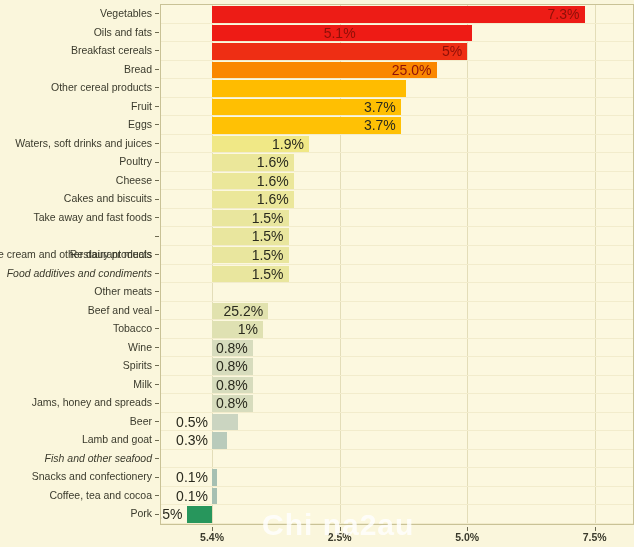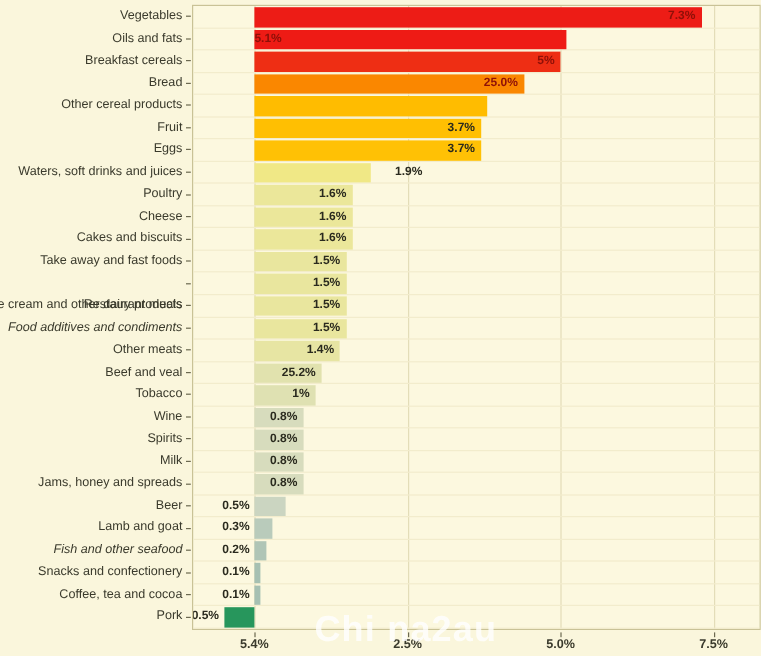--- a/index.html
+++ b/index.html
@@ -81,22 +81,22 @@
     top: 1px;
     height: 16.6px;
     box-sizing: border-box;
   }
 
   .bar-value {
     position: absolute;
     top: 1px;
     height: 16.6px;
     line-height: 16.6px;
-    font-size: 10px;
-    font-weight: bold;
+    font-size: 14px;
+    font-weight: normal;
     color: #2a2a1e;
     white-space: nowrap;
   }
   .bar-value.inside-dark { color: #8E1008; }
 
   
   .ylabel {
     position: absolute;
     right: 482px;
     text-align: right;
@@ -168,21 +168,21 @@
       <div class="gridline-v" style="left: 306.162px;"></div>
       <div class="gridline-v" style="left: 433.73px;"></div>
       <div class="rowline" style="top: 17.5357px;"></div>
       <div class="row" style="top: 0px; height: 18.5357px;">
         <div class="bar" style="left: 51.027px; width: 372.497px; height: 16.5357px; background: rgb(237, 28, 22);"></div>
         <div class="bar-value inside-dark" style="height: 16.5357px; line-height: 16.5357px; left: 51.027px; width: 367.497px; text-align: right;">7.3%</div>
       </div>
       <div class="rowline" style="top: 36.0714px;"></div>
       <div class="row" style="top: 18.5357px; height: 18.5357px;">
         <div class="bar" style="left: 51.027px; width: 260.238px; height: 16.5357px; background: rgb(238, 27, 21);"></div>
-        <div class="bar-value inside-dark" style="height: 16.5357px; line-height: 16.5357px; left: 51.027px; width: 255.238px; text-align: left;">5.1%</div>
+        <div class="bar-value inside-dark" style="height: 16.5357px; line-height: 16.5357px; left: 51.027px; width: 255.238px; text-align: center;">5.1%</div>
       </div>
       <div class="rowline" style="top: 54.6071px;"></div>
       <div class="row" style="top: 37.0714px; height: 18.5357px;">
         <div class="bar" style="left: 51.027px; width: 255.135px; height: 16.5357px; background: rgb(238, 46, 20);"></div>
         <div class="bar-value inside-dark" style="height: 16.5357px; line-height: 16.5357px; left: 51.027px; width: 250.135px; text-align: right;">5%</div>
       </div>
       <div class="rowline" style="top: 73.1429px;"></div>
       <div class="row" style="top: 55.6071px; height: 18.5357px;">
         <div class="bar" style="left: 51.027px; width: 224.519px; height: 16.5357px; background: rgb(250, 135, 0);"></div>
         <div class="bar-value inside-dark" style="height: 16.5357px; line-height: 16.5357px; left: 51.027px; width: 219.519px; text-align: right;">25.0%</div>
@@ -197,21 +197,21 @@
         <div class="bar-value" style="height: 16.5357px; line-height: 16.5357px; left: 51.027px; width: 183.8px; text-align: right;">3.7%</div>
       </div>
       <div class="rowline" style="top: 128.75px;"></div>
       <div class="row" style="top: 111.214px; height: 18.5357px;">
         <div class="bar" style="left: 51.027px; width: 188.8px; height: 16.5357px; background: rgb(255, 193, 5);"></div>
         <div class="bar-value" style="height: 16.5357px; line-height: 16.5357px; left: 51.027px; width: 183.8px; text-align: right;">3.7%</div>
       </div>
       <div class="rowline" style="top: 147.286px;"></div>
       <div class="row" style="top: 129.75px; height: 18.5357px;">
         <div class="bar" style="left: 51.027px; width: 96.9514px; height: 16.5357px; background: rgb(240, 232, 134);"></div>
-        <div class="bar-value" style="height: 16.5357px; line-height: 16.5357px; left: 51.027px; width: 91.9514px; text-align: right; padding-left: 48px;">1.9%</div>
+        <div class="bar-value" style="height: 16.5357px; line-height: 16.5357px; left: 51.027px; width: 91.9514px; text-align: right;">1.9%</div>
       </div>
       <div class="rowline" style="top: 165.821px;"></div>
       <div class="row" style="top: 148.286px; height: 18.5357px;">
         <div class="bar" style="left: 51.027px; width: 81.6432px; height: 16.5357px; background: rgb(235, 231, 154);"></div>
         <div class="bar-value" style="height: 16.5357px; line-height: 16.5357px; left: 51.027px; width: 76.6432px; text-align: right;">1.6%</div>
       </div>
       <div class="rowline" style="top: 184.357px;"></div>
       <div class="row" style="top: 166.821px; height: 18.5357px;">
         <div class="bar" style="left: 51.027px; width: 81.6432px; height: 16.5357px; background: rgb(235, 231, 154);"></div>
         <div class="bar-value" style="height: 16.5357px; line-height: 16.5357px; left: 51.027px; width: 76.6432px; text-align: right;">1.6%</div>
@@ -235,24 +235,20 @@
       <div class="row" style="top: 240.964px; height: 18.5357px;">
         <div class="bar" style="left: 51.027px; width: 76.5405px; height: 16.5357px; background: rgb(233, 230, 158);"></div>
         <div class="bar-value" style="height: 16.5357px; line-height: 16.5357px; left: 51.027px; width: 71.5405px; text-align: right;">1.5%</div>
       </div>
       <div class="rowline" style="top: 277.036px;"></div>
       <div class="row" style="top: 259.5px; height: 18.5357px;">
         <div class="bar" style="left: 51.027px; width: 76.5405px; height: 16.5357px; background: rgb(233, 230, 158);"></div>
         <div class="bar-value" style="height: 16.5357px; line-height: 16.5357px; left: 51.027px; width: 71.5405px; text-align: right;">1.5%</div>
       </div>
       <div class="rowline" style="top: 295.571px;"></div>
-      <div class="row" style="top: 278.036px; height: 18.5357px;">
-        <div class="bar" style="left: 51.027px; width: 71.4378px; height: 16.5357px; background: rgb(231, 229, 163);"></div>
-        <div class="bar-value" style="height: 16.5357px; line-height: 16.5357px; left: 51.027px; width: 66.4378px; text-align: right;">1.4%</div>
-      </div>
       <div class="rowline" style="top: 314.107px;"></div>
       <div class="row" style="top: 296.571px; height: 18.5357px;">
         <div class="bar" style="left: 51.027px; width: 56.1297px; height: 16.5357px; background: rgb(225, 226, 174);"></div>
         <div class="bar-value" style="height: 16.5357px; line-height: 16.5357px; left: 51.027px; width: 51.1297px; text-align: right;">25.2%</div>
       </div>
       <div class="rowline" style="top: 332.643px;"></div>
       <div class="row" style="top: 315.107px; height: 18.5357px;">
         <div class="bar" style="left: 51.027px; width: 51.027px; height: 16.5357px; background: rgb(223, 225, 178);"></div>
         <div class="bar-value" style="height: 16.5357px; line-height: 16.5357px; left: 51.027px; width: 46.027px; text-align: right;">1%</div>
       </div>
@@ -280,24 +276,20 @@
       <div class="row" style="top: 407.786px; height: 18.5357px;">
         <div class="bar" style="left: 51.027px; width: 25.5135px; height: 16.5357px; background: rgb(203, 213, 193);"></div>
         <div class="bar-value" style="height: 16.5357px; line-height: 16.5357px; left: 7.02703px; width: 40px; text-align: right;">0.5%</div>
       </div>
       <div class="rowline" style="top: 443.857px;"></div>
       <div class="row" style="top: 426.321px; height: 18.5357px;">
         <div class="bar" style="left: 51.027px; width: 15.3081px; height: 16.5357px; background: rgb(185, 203, 187);"></div>
         <div class="bar-value" style="height: 16.5357px; line-height: 16.5357px; left: 7.02703px; width: 40px; text-align: right;">0.3%</div>
       </div>
       <div class="rowline" style="top: 462.393px;"></div>
-      <div class="row" style="top: 444.857px; height: 18.5357px;">
-        <div class="bar" style="left: 51.027px; width: 10.2054px; height: 16.5357px; background: rgb(175, 197, 182);"></div>
-        <div class="bar-value" style="height: 16.5357px; line-height: 16.5357px; left: 7.02703px; width: 40px; text-align: right;">0.2%</div>
-      </div>
       <div class="rowline" style="top: 480.929px;"></div>
       <div class="row" style="top: 463.393px; height: 18.5357px;">
         <div class="bar" style="left: 51.027px; width: 5.1027px; height: 16.5357px; background: rgb(166, 192, 178);"></div>
         <div class="bar-value" style="height: 16.5357px; line-height: 16.5357px; left: 7.02703px; width: 40px; text-align: right;">0.1%</div>
       </div>
       <div class="rowline" style="top: 499.464px;"></div>
       <div class="row" style="top: 481.929px; height: 18.5357px;">
         <div class="bar" style="left: 51.027px; width: 5.1027px; height: 16.5357px; background: rgb(166, 192, 178);"></div>
         <div class="bar-value" style="height: 16.5357px; line-height: 16.5357px; left: 7.02703px; width: 40px; text-align: right;">0.1%</div>
       </div>

